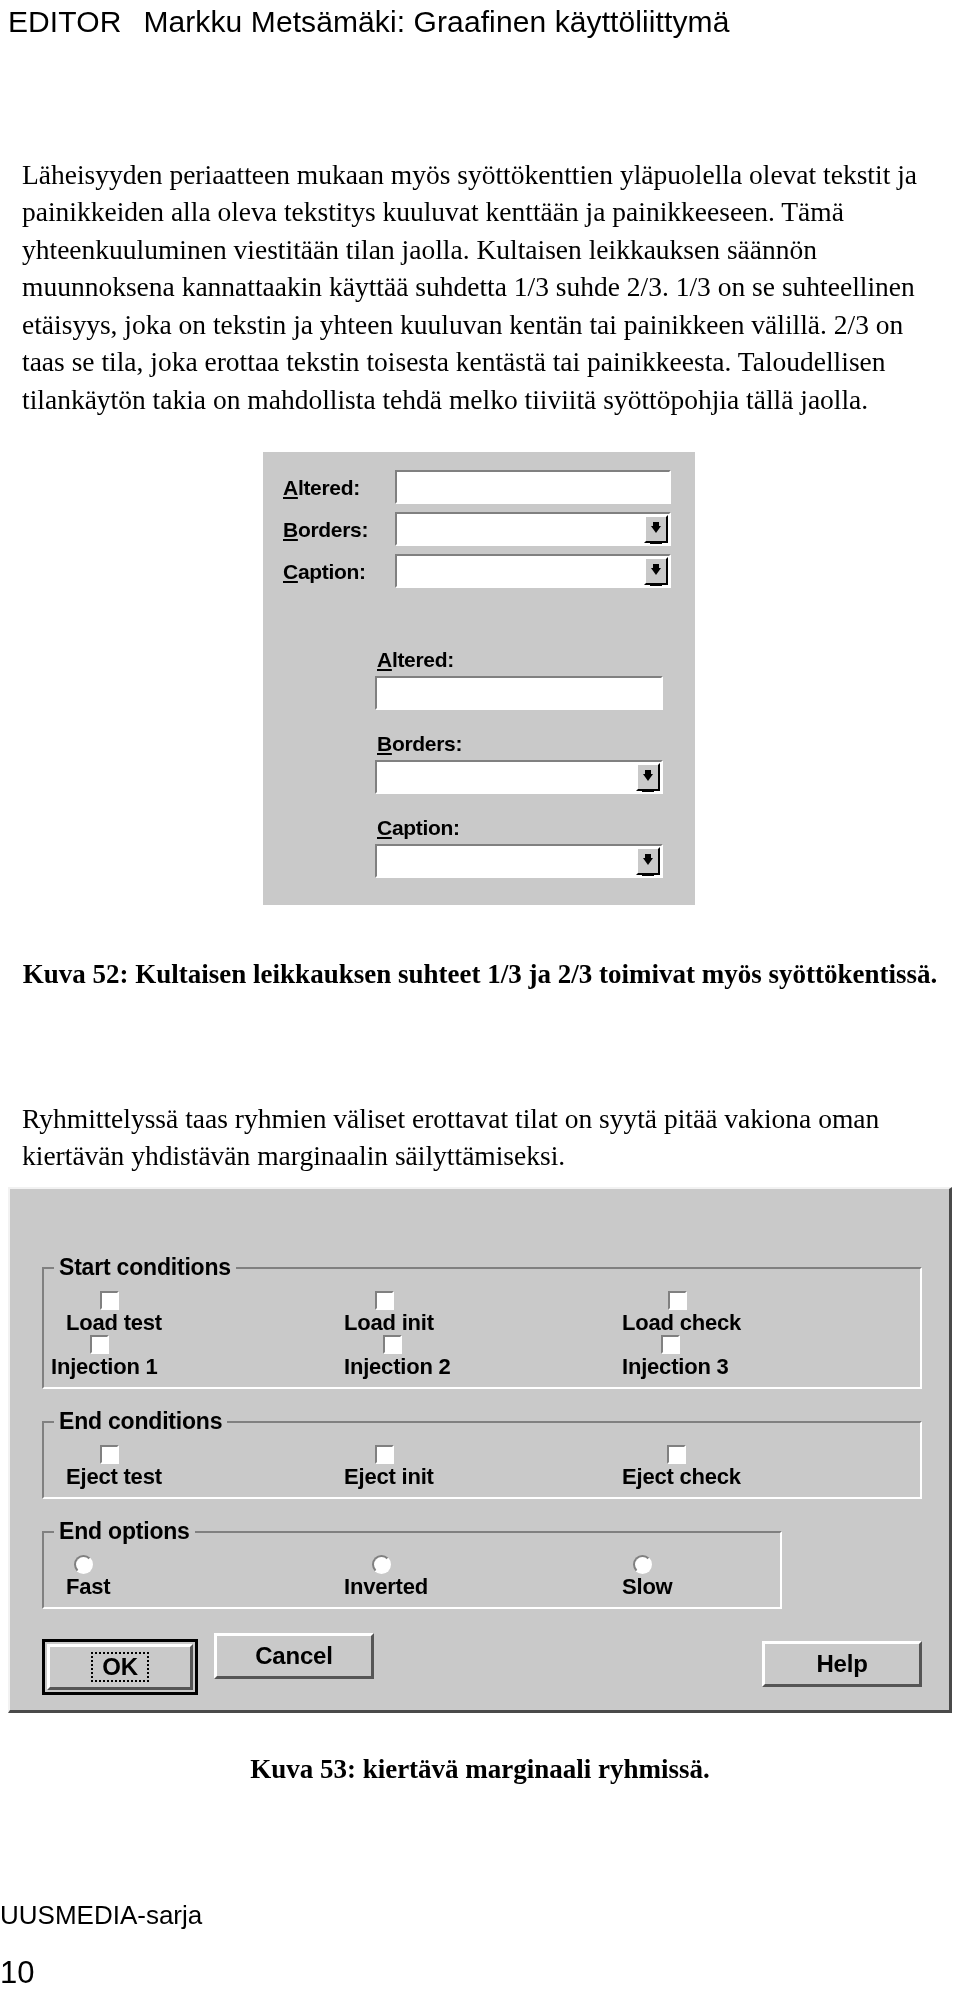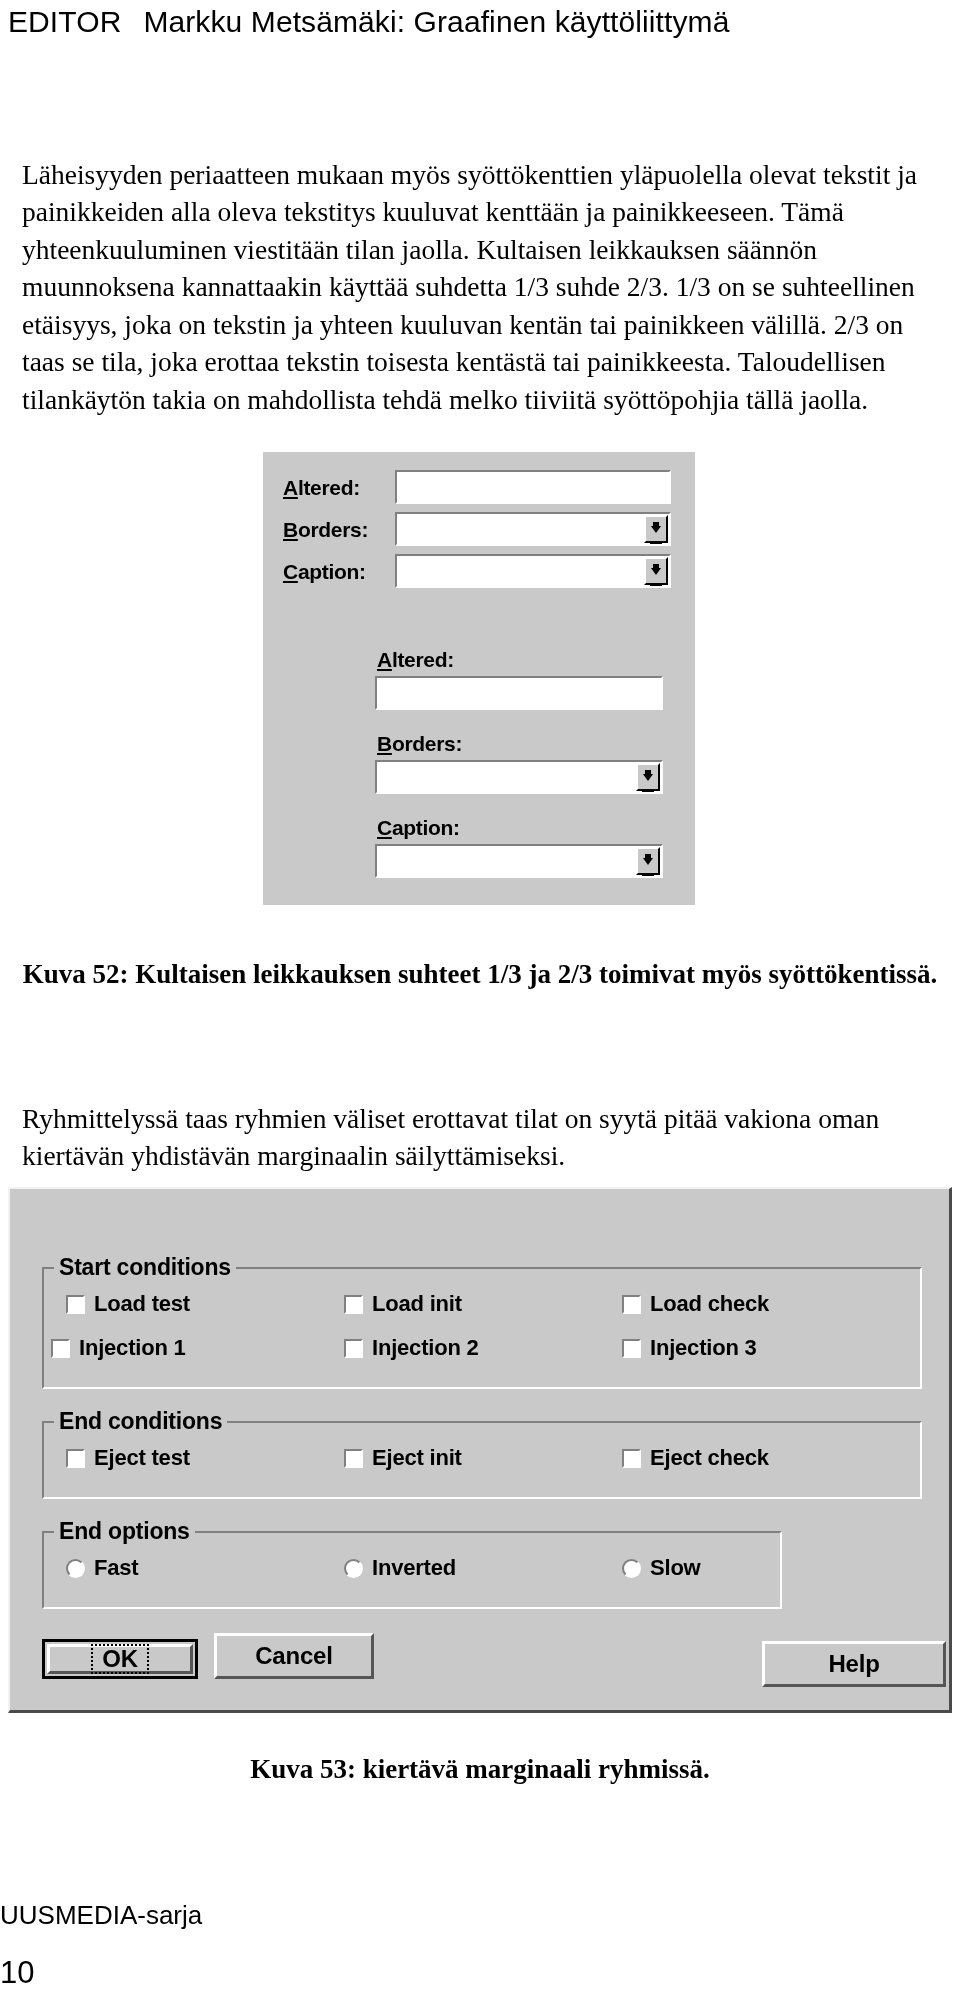--- a/index.html
+++ b/index.html
@@ -225,20 +225,21 @@
   }
   .ctl {
     position: absolute;
     display: flex;
     align-items: center;
     font-size: 22px;
     font-weight: bold;
     color: #000;
     letter-spacing: -0.2px;
     white-space: nowrap;
+    flex-direction: column;
   }
   .cb-box {
     width: 19px; height: 19px;
     background: #ffffff;
     border-top: 2px solid #808080;
     border-left: 2px solid #808080;
     border-right: 2px solid #ffffff;
     border-bottom: 2px solid #ffffff;
     box-sizing: border-box;
     margin-right: 9px;
@@ -421,31 +422,31 @@
     <div class="ctl" style="left:300px; top:22px;justify-content:space-between;">
       <span class="rb-box"></span>
       <span>Inverted</span>
     </div>
     <div class="ctl" style="left:578px; top:22px;">
       <span class="rb-box"></span>
       <span>Slow</span>
     </div>
   </div>
 
-  <div class="w3-btn default" style="left:32px; top:450px; width:156px; height:40px;">
+  <div class="w3-btn default" style="left:32px; top:450px; width:156px; height:56px;">
     <div class="inner">
       <span class="focusring">OK</span>
     </div>
   </div>
 
   <div class="w3-btn" style="left:204px; top:444px; width:160px; height:46px;">
     <span>Cancel</span>
   </div>
 
-  <div class="w3-btn" style="left:752px; top:452px; width:184px; height:46px;">
+  <div class="w3-btn" style="left:752px; top:452px; width:160px; height:46px;">
     <span>Help</span>
   </div>
 </div>
 
 <div class="fig-caption" id="caption-53">Kuva 53: kiertävä marginaali ryhmissä.</div>
 
 <div class="footer-text" id="footer-series">UUSMEDIA-sarja</div>
 <div class="footer-text" id="footer-pageno">10</div>
 
 </body></html>

